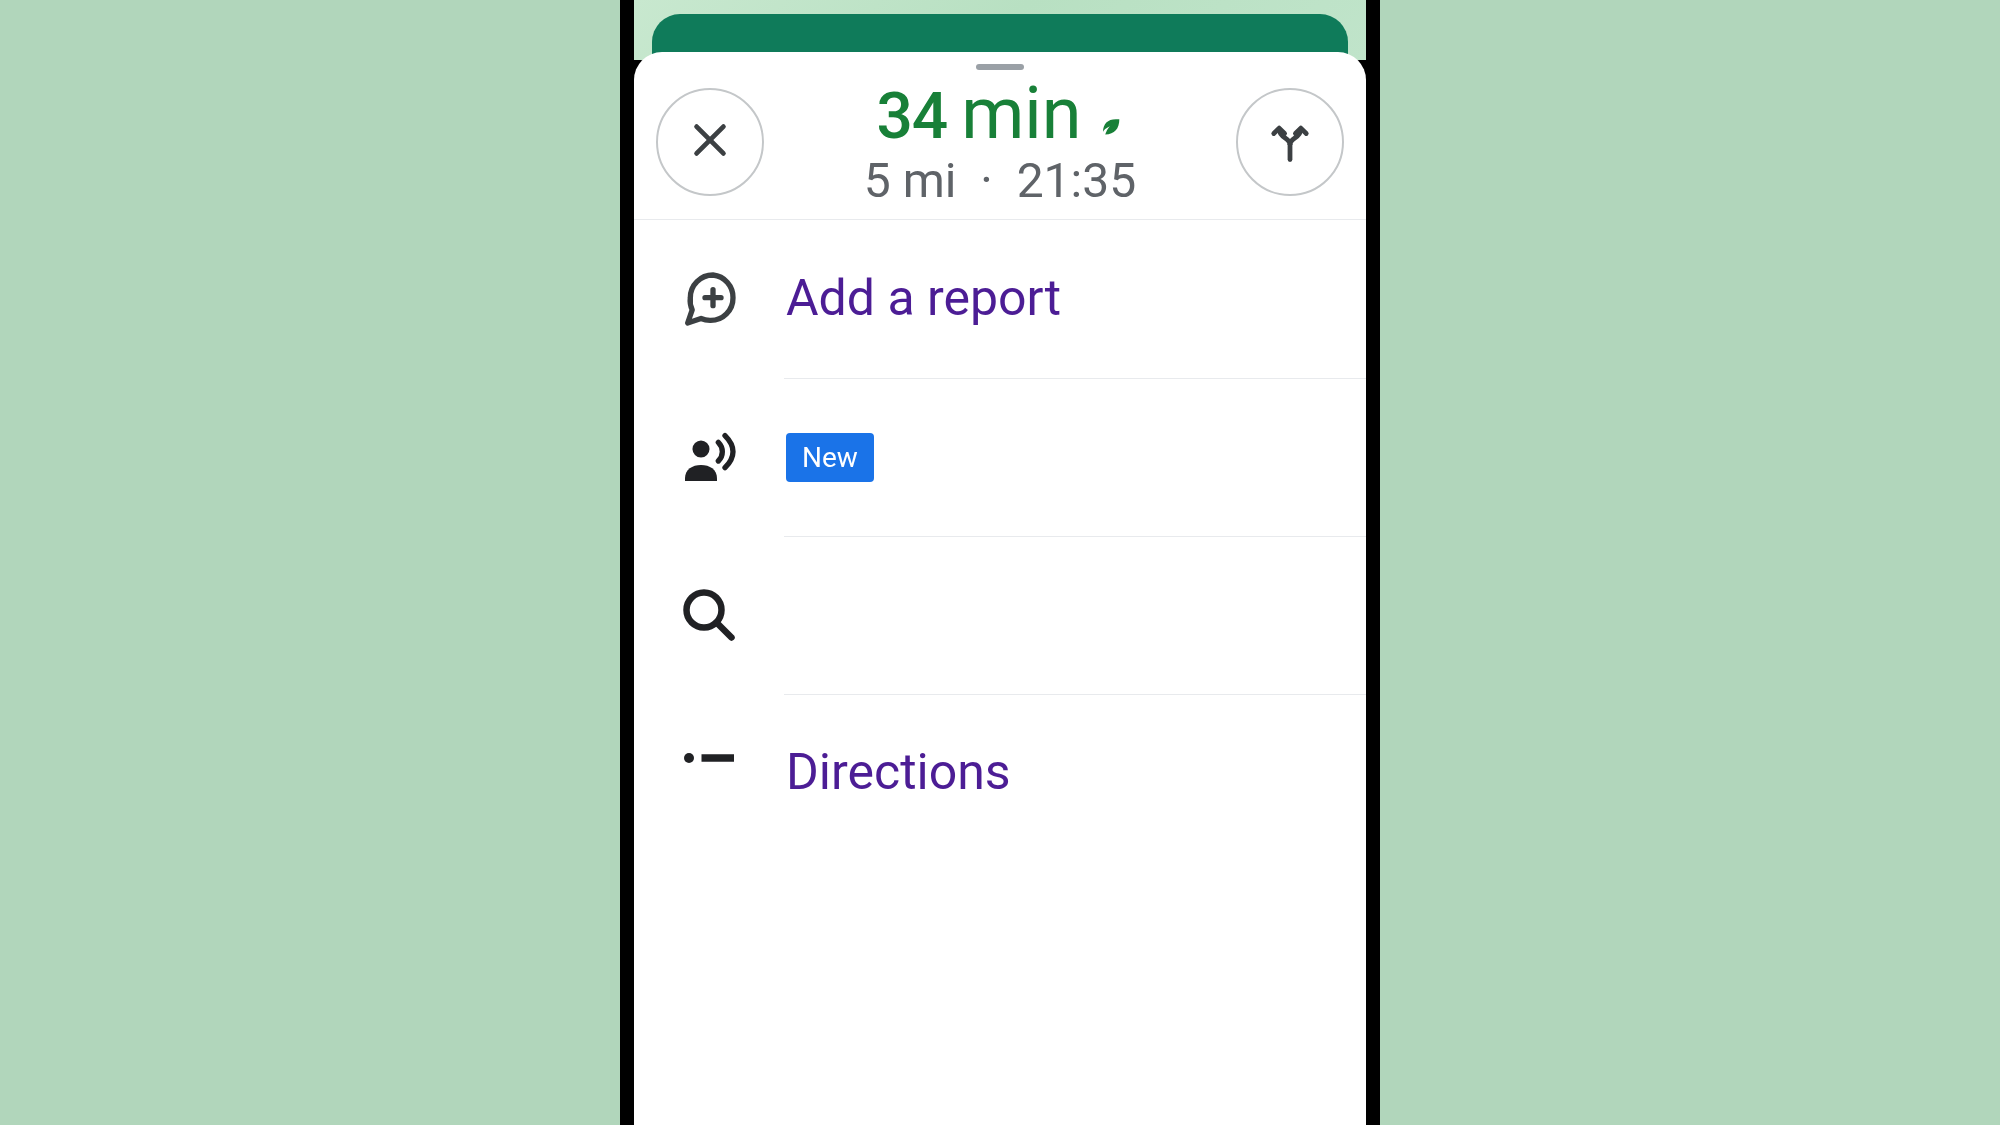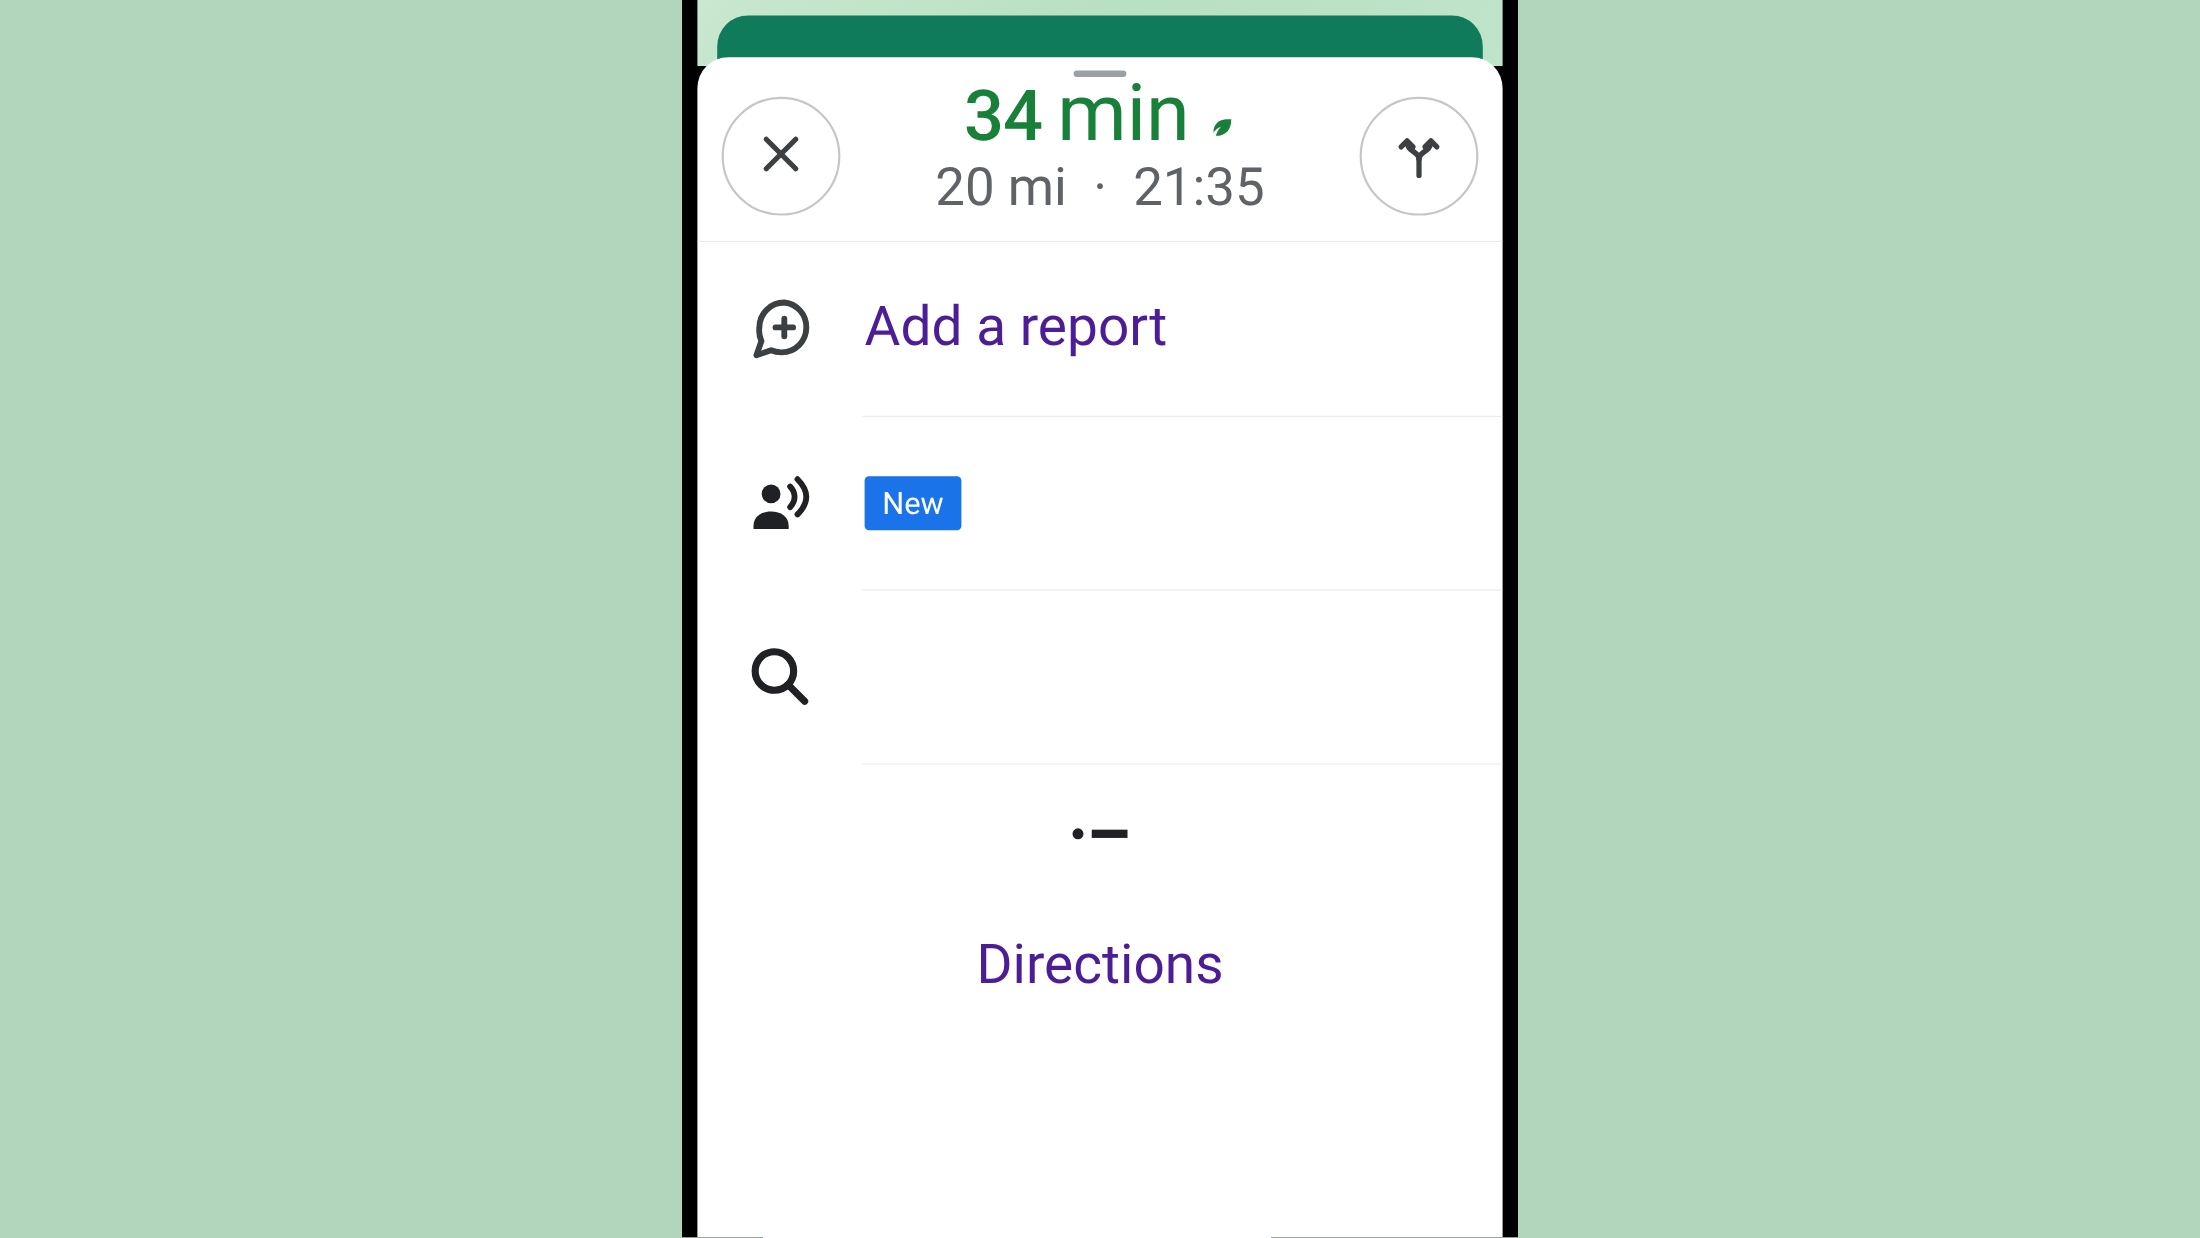--- a/index.html
+++ b/index.html
@@ -53,20 +53,21 @@
     background: #9aa0a6;
     border-radius: 3px;
     margin: 12px auto 0;
   }
   .header {
     height: 150px;
     position: relative;
     border-bottom: 1px solid #e8eaed;
     display: flex;
     align-items: center;
+    justify-content: center;
     flex-direction: column;
     padding-top: 0px;
   }
   .circle-btn {
     position: absolute;
     width: 108px;
     height: 108px;
     border-radius: 50%;
     border: 2px solid #c4c7c9;
     background: #fff;
@@ -146,21 +147,20 @@
     background: #1a73e8;
     color: #fff;
     font-size: 28px;
     font-weight: 400;
     padding: 8px 16px;
     border-radius: 4px;
   }
   .last-item {
     padding-top: 44px;
     padding-bottom: 0;
-    flex-direction: column;
   }
   .last-item .menu-label {
     overflow: hidden;
     white-space: nowrap;
   }
 </style>
 </head>
 <body>
 
 <div class="phone-frame">
@@ -194,21 +194,21 @@
       <div class="eta-line">
         <span class="eta-num">34</span>
         <span class="eta-unit">min</span>
         <span class="leaf">
           <svg width="28" height="28" viewBox="0 0 24 24" fill="#188038">
               <path d="M17 8c-7 0-11 4-11 11 0 0 1-3 6-5-3 3-4 7-4 7 8 0 12-5 12-13 0 0-3 0-3 0z"></path>
             </svg>
         </span>
       </div>
       <div class="sub-line">
-        <span>20 mi</span>
+        <span>5 mi</span>
         &nbsp;<span>·</span>&nbsp;
         <span>21:35</span>
       </div>
     </div>
 
     <div class="menu">
 
       <div class="menu-item">
         <span class="menu-icon">
           <svg width="64" height="64" viewBox="0 0 24 24" fill="none" stroke="#3c4043" stroke-width="2" stroke-linecap="round" stroke-linejoin="round">

